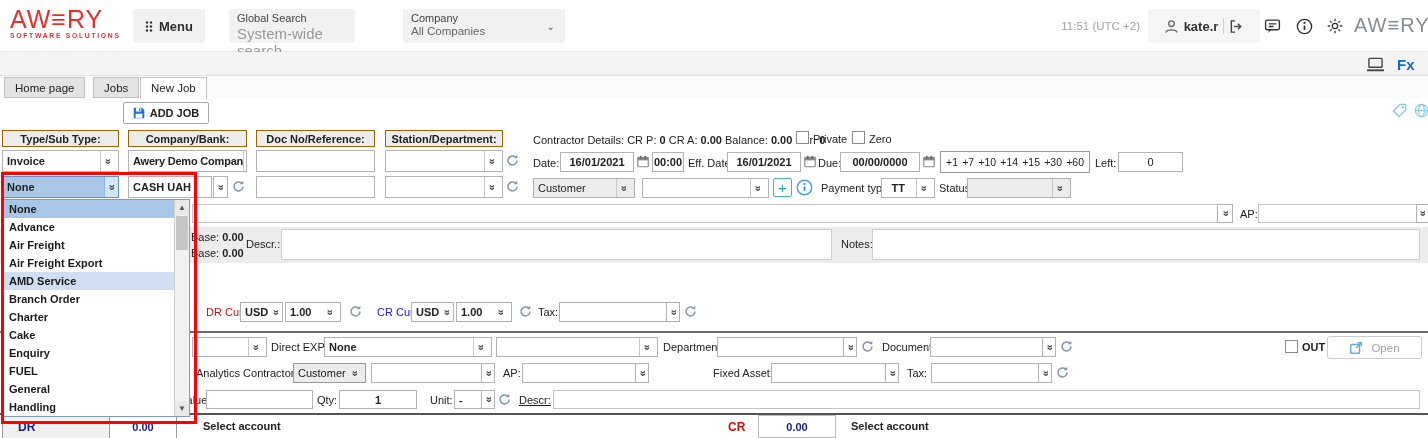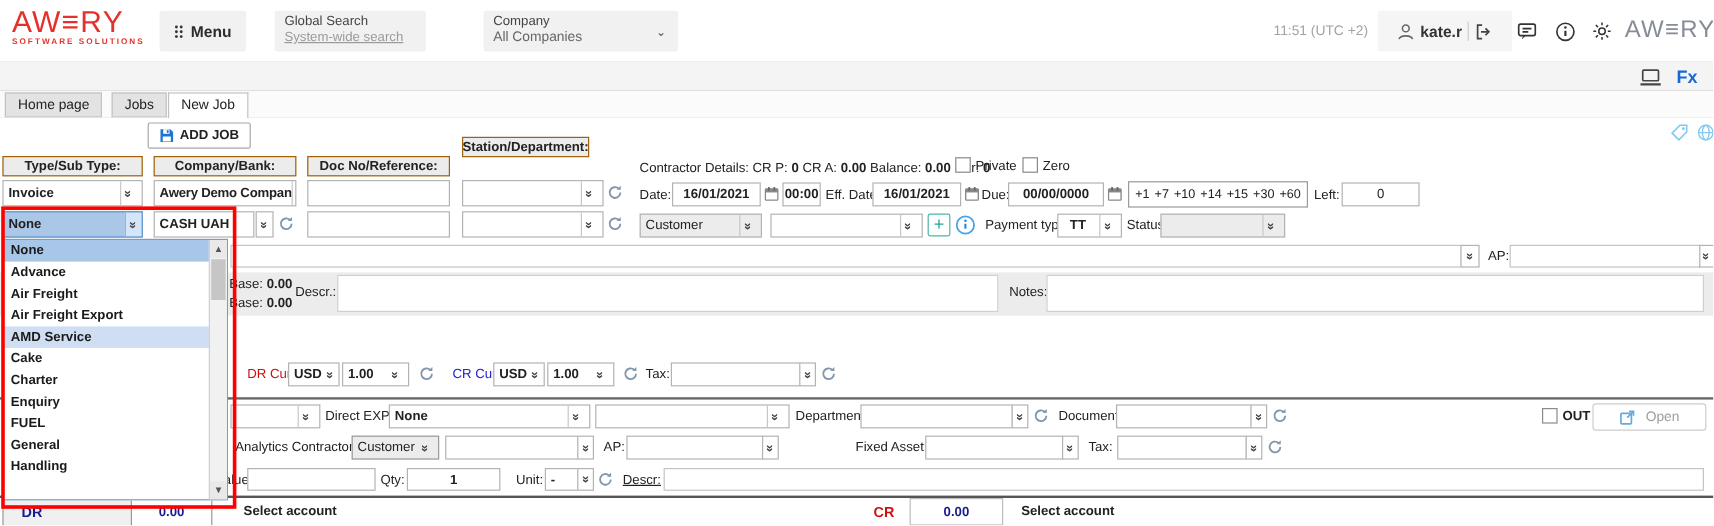--- a/index.html
+++ b/index.html
@@ -54,21 +54,21 @@
             <circle cx="6" cy="2.5" r="1.2"></circle>
             <circle cx="6" cy="6.5" r="1.2"></circle>
             <circle cx="6" cy="10.5" r="1.2"></circle>
           </g>
         </svg>
       <span style="font-size:13px;font-weight:bold;color:#2d2d2d;">Menu</span>
     </div>
 
     <div class="tbox" style="left:229px;top:9px;width:126px;height:34px;padding:3px 8px;">
       <div style="font-size:11px;color:#444;">Global Search</div>
-      <div style="font-size:11px;color:#9a9a9a;margin-top:1px;text-decoration:underline;">System-wide search</div>
+      <div style="font-size:15px;color:#9a9a9a;margin-top:1px;">System-wide search</div>
     </div>
 
     <div class="tbox" style="left:403px;top:9px;width:162px;height:34px;padding:3px 8px;">
       <div style="font-size:11px;color:#444;">Company</div>
       <div style="font-size:11.5px;color:#666;margin-top:1px;">All Companies</div>
       <div class="abs" style="right:10px;top:12px;color:#555;font-size:10px;">⌄</div>
     </div>
 
     <div class="lbl" style="left:1048px;top:20px;width:92px;text-align:right;font-size:11.5px;color:#a3a3a3;">11:51 (UTC +2)</div>
 
@@ -146,21 +146,21 @@
 
   <div class="hdrbox" style="left:2px;top:130px;width:117px;height:17px;">
       <span>Type/Sub Type:</span>
     </div>
   <div class="hdrbox" style="left:128px;top:130px;width:119px;height:17px;">
       <span>Company/Bank:</span>
     </div>
   <div class="hdrbox" style="left:256px;top:130px;width:119px;height:17px;">
       <span>Doc No/Reference:</span>
     </div>
-  <div class="hdrbox" style="left:385px;top:114px;width:106px;height:17px;">
+  <div class="hdrbox" style="left:385px;top:130px;width:118px;height:17px;">
       <span>Station/Department:</span>
     </div>
 
   <div class="f" style="left:2px;top:150px;width:117px;height:22px;">
     <span class="b">Invoice</span>
     <span class="chevcell">
         <span class="dc">«</span>
       </span>
   </div>
   <div class="f" style="left:128px;top:150px;width:119px;height:22px;">
@@ -505,22 +505,23 @@
     <span class="lbl b" style="left:851px;top:5px;">Select account</span>
   </div>
 
   <div id="typelist">
     <div style="width:172px;">
       <div class="li sel">None</div>
       <div class="li">Advance</div>
       <div class="li">Air Freight</div>
       <div class="li">Air Freight Export</div>
       <div class="li hov">AMD Service</div>
+      <div class="li">Branch Order</div>
+      <div class="li">Charter</div>
       <div class="li">Cake</div>
-      <div class="li">Charter</div>
       <div class="li">Enquiry</div>
       <div class="li">FUEL</div>
       <div class="li">General</div>
       <div class="li">Handling</div>
     </div>
     <div class="sbar">
       <div class="sarr" style="top:0;">▲</div>
       <div class="abs" style="left:1px;top:16px;width:12px;height:34px;background:#c6c6c6;"></div>
       <div class="sarr" style="bottom:0;">▼</div>
     </div>

